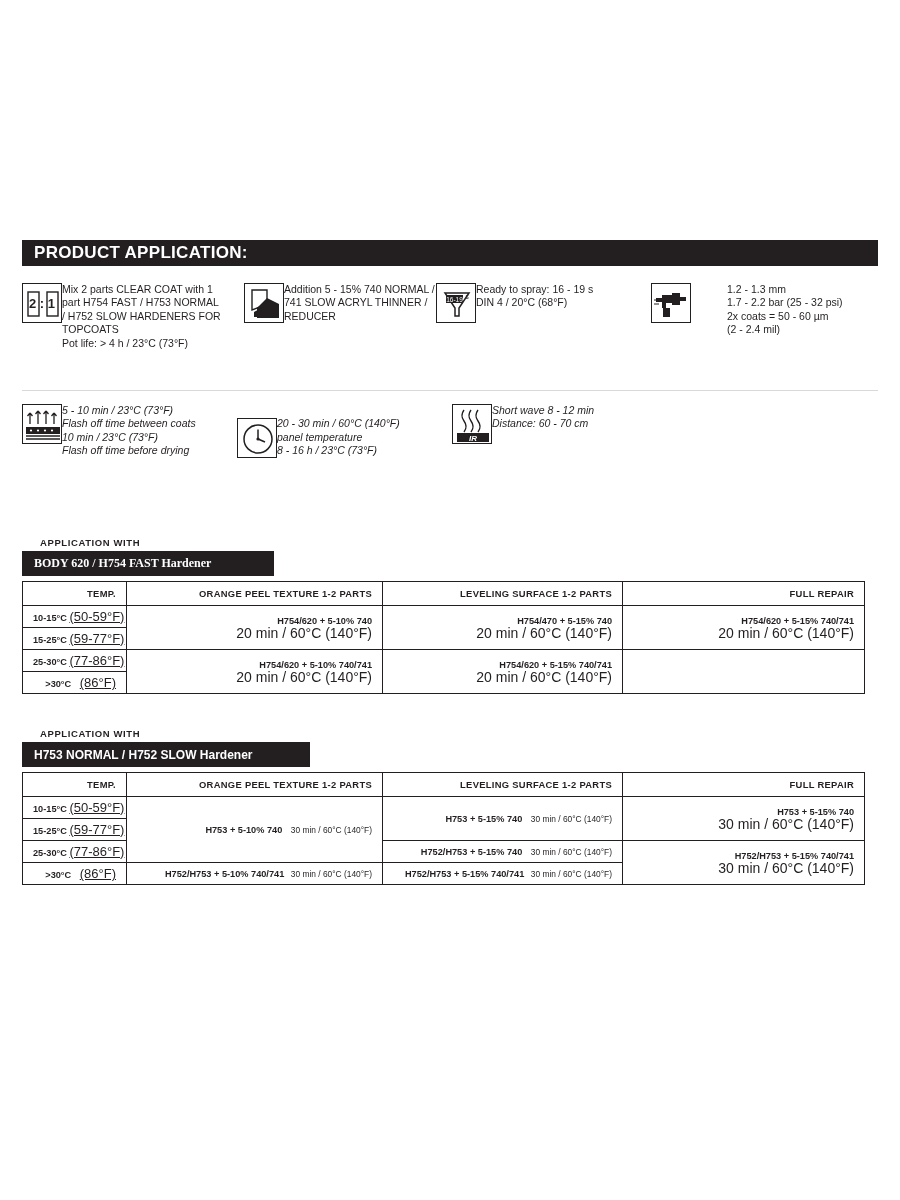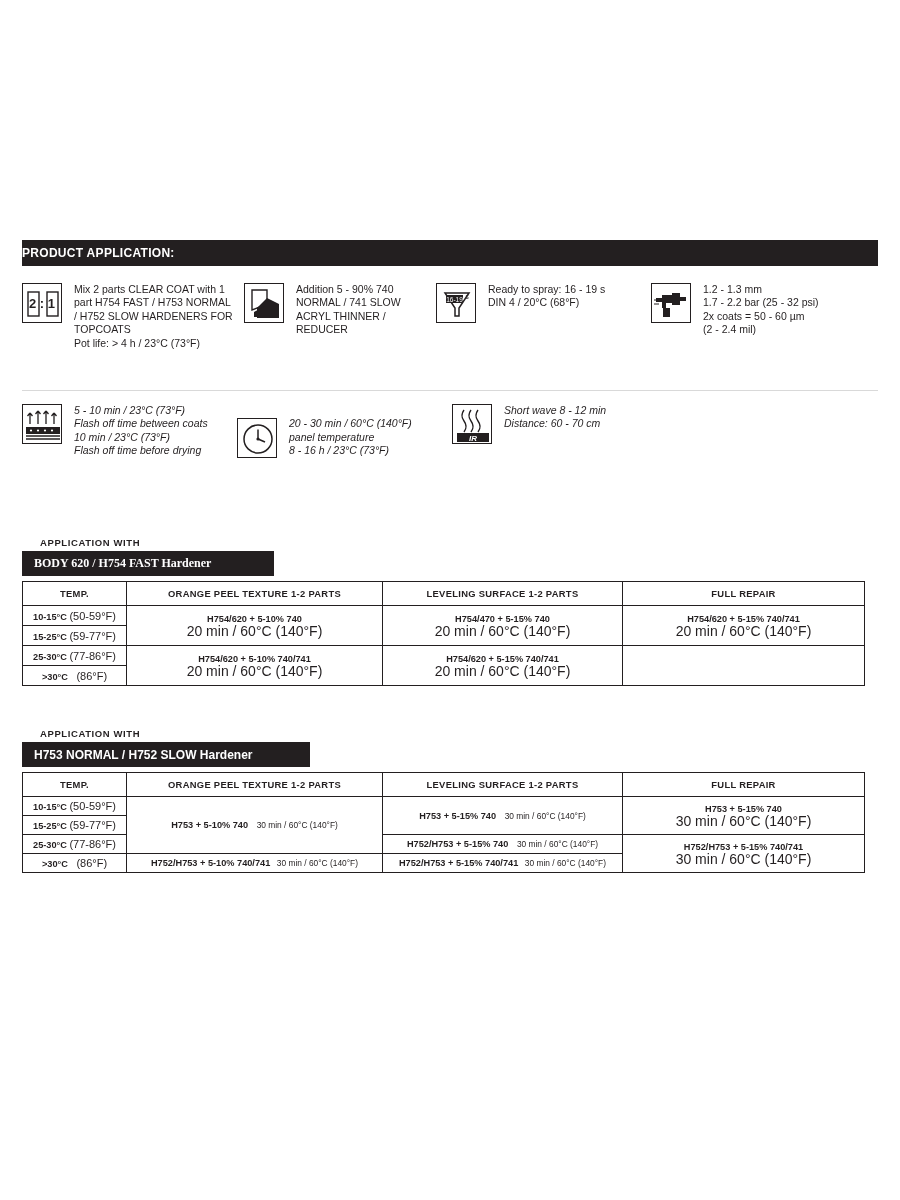--- a/index.html
+++ b/index.html
@@ -21,21 +21,22 @@
 
   
   .section-bar {
     position: absolute;
     left: 22px; top: 240px;
     width: 856px; height: 26px;
     background: #231f20;
     color: #ffffff;
     display: flex;
     align-items: center;
-    font-size: 12px;
+    padding-left: 12px;
+    font-size: 17px;
     font-weight: bold;
     letter-spacing: 0.3px;
   }
 
   
   .icon-row {
     position: absolute;
     display: flex;
   }
   .icon-row.row1 { left: 22px; top: 283px; width: 856px; }
@@ -53,21 +54,20 @@
   }
   .icon-box {
     width: 40px; height: 40px;
     border: 1.6px solid #231f20;
     flex: 0 0 40px;
     position: relative;
     background: #fff;
     overflow: hidden;
   }
   .icon-text {
-    margin-left: 12px;
     font-size: 10.5px;
     line-height: 13.4px;
     color: #231f20;
     white-space: pre-line;
     max-width: 160px;
   }
 
   
   .ratio-inner {
     position: absolute; inset: 0;
@@ -98,34 +98,34 @@
   }
   table.app-table {
     position: absolute;
     border-collapse: collapse;
     width: 842px;
     border: 1.5px solid #231f20;
     table-layout: fixed;
   }
   table.app-table td, table.app-table th {
     border: 1px solid #231f20;
-    padding: 3px 0;
+    padding: 3px 10px;
     vertical-align: middle;
-    text-align: center;
+    text-align: right;
     font-size: 9.2px;
     color: #231f20;
   }
   table.app-table th {
     font-size: 9.4px;
     font-weight: bold;
     letter-spacing: 0.3px;
     height: 24px;
   }
   .temp-cell { font-size: 9.2px; font-weight: bold; white-space: nowrap; }
-  .temp-cell .f { font-weight: normal; font-size: 11px; }
+  .temp-cell .f { font-weight: normal; font-size: 13px; text-decoration: underline; }
   .b { font-weight: bold; }
   .small { font-size: 8.4px; }
   .cell-l1 { display: block; line-height: 11.5px; }
   .cell-l2 { display: block; line-height: 11.5px; font-size: 14px; }
 
   
   col.c1 { width: 104px; }
   col.c2 { width: 256px; }
   col.c3 { width: 240px; }
   col.c4 { width: 242px; }
@@ -156,37 +156,37 @@
     </div>
 
     <div class="icon-cell" style="width:192px;">
       <div class="icon-box">
         <svg width="40" height="40" viewBox="0 0 40 40">
           <path d="M7 6 L22 6 L22 20 L7 26 Z" fill="#ffffff" stroke="#231f20" stroke-width="1.4"></path>
           <path d="M22 14 L34 20 L34 34 L12 34 L12 24 Z" fill="#231f20"></path>
           <path d="M9 28 L20 22 L20 33 L9 33 Z" fill="#231f20"></path>
         </svg>
       </div>
-      <div class="icon-text">Addition 5 - 90% 740 NORMAL / 741 SLOW ACRYL THINNER / REDUCER</div>
+      <div class="icon-text">Addition 5 - 15% 740 NORMAL / 741 SLOW ACRYL THINNER / REDUCER</div>
     </div>
 
     <div class="icon-cell" style="width:215px;">
       <div class="icon-box">
         <svg width="40" height="40" viewBox="0 0 40 40">
           <path d="M8 9 L32 9 L22 24 L22 32 L18 32 L18 24 Z" fill="none" stroke="#231f20" stroke-width="1.5"></path>
           <rect x="9" y="11" width="17" height="8" fill="#231f20"></rect>
           <text x="17.5" y="18" font-family="Liberation Sans, sans-serif" font-size="6.5" fill="#ffffff" text-anchor="middle">16-19</text>
           <text x="30" y="15" font-family="Liberation Sans, sans-serif" font-size="6.5" fill="#231f20" text-anchor="middle">s</text>
         </svg>
       </div>
       <div class="icon-text">Ready to spray: 16 - 19 s
 DIN 4 / 20°C (68°F)</div>
     </div>
 
-    <div class="icon-cell" style="width:220px;">
+    <div class="icon-cell" style="width:220px;gap:36px;">
       <div class="icon-box">
         <svg width="40" height="40" viewBox="0 0 40 40">
           <path d="M4 14 L10 14 L10 11 L20 11 L20 9 L28 9 L28 13 L34 13 L34 17 L28 17 L28 21 L20 21 L20 19 L14 19 L14 24 L18 24 L18 33 L11 33 L11 24 L10 24 L10 18 L4 18 Z" fill="#231f20"></path>
           <path d="M2 16 L7 16 M2 20 L7 20" stroke="#231f20" stroke-width="1.2"></path>
         </svg>
       </div>
       <div class="icon-text">1.2 - 1.3 mm
 1.7 - 2.2 bar  (25 - 32 psi)
 2x coats = 50 - 60 µm
 (2 - 2.4 mil)</div>

